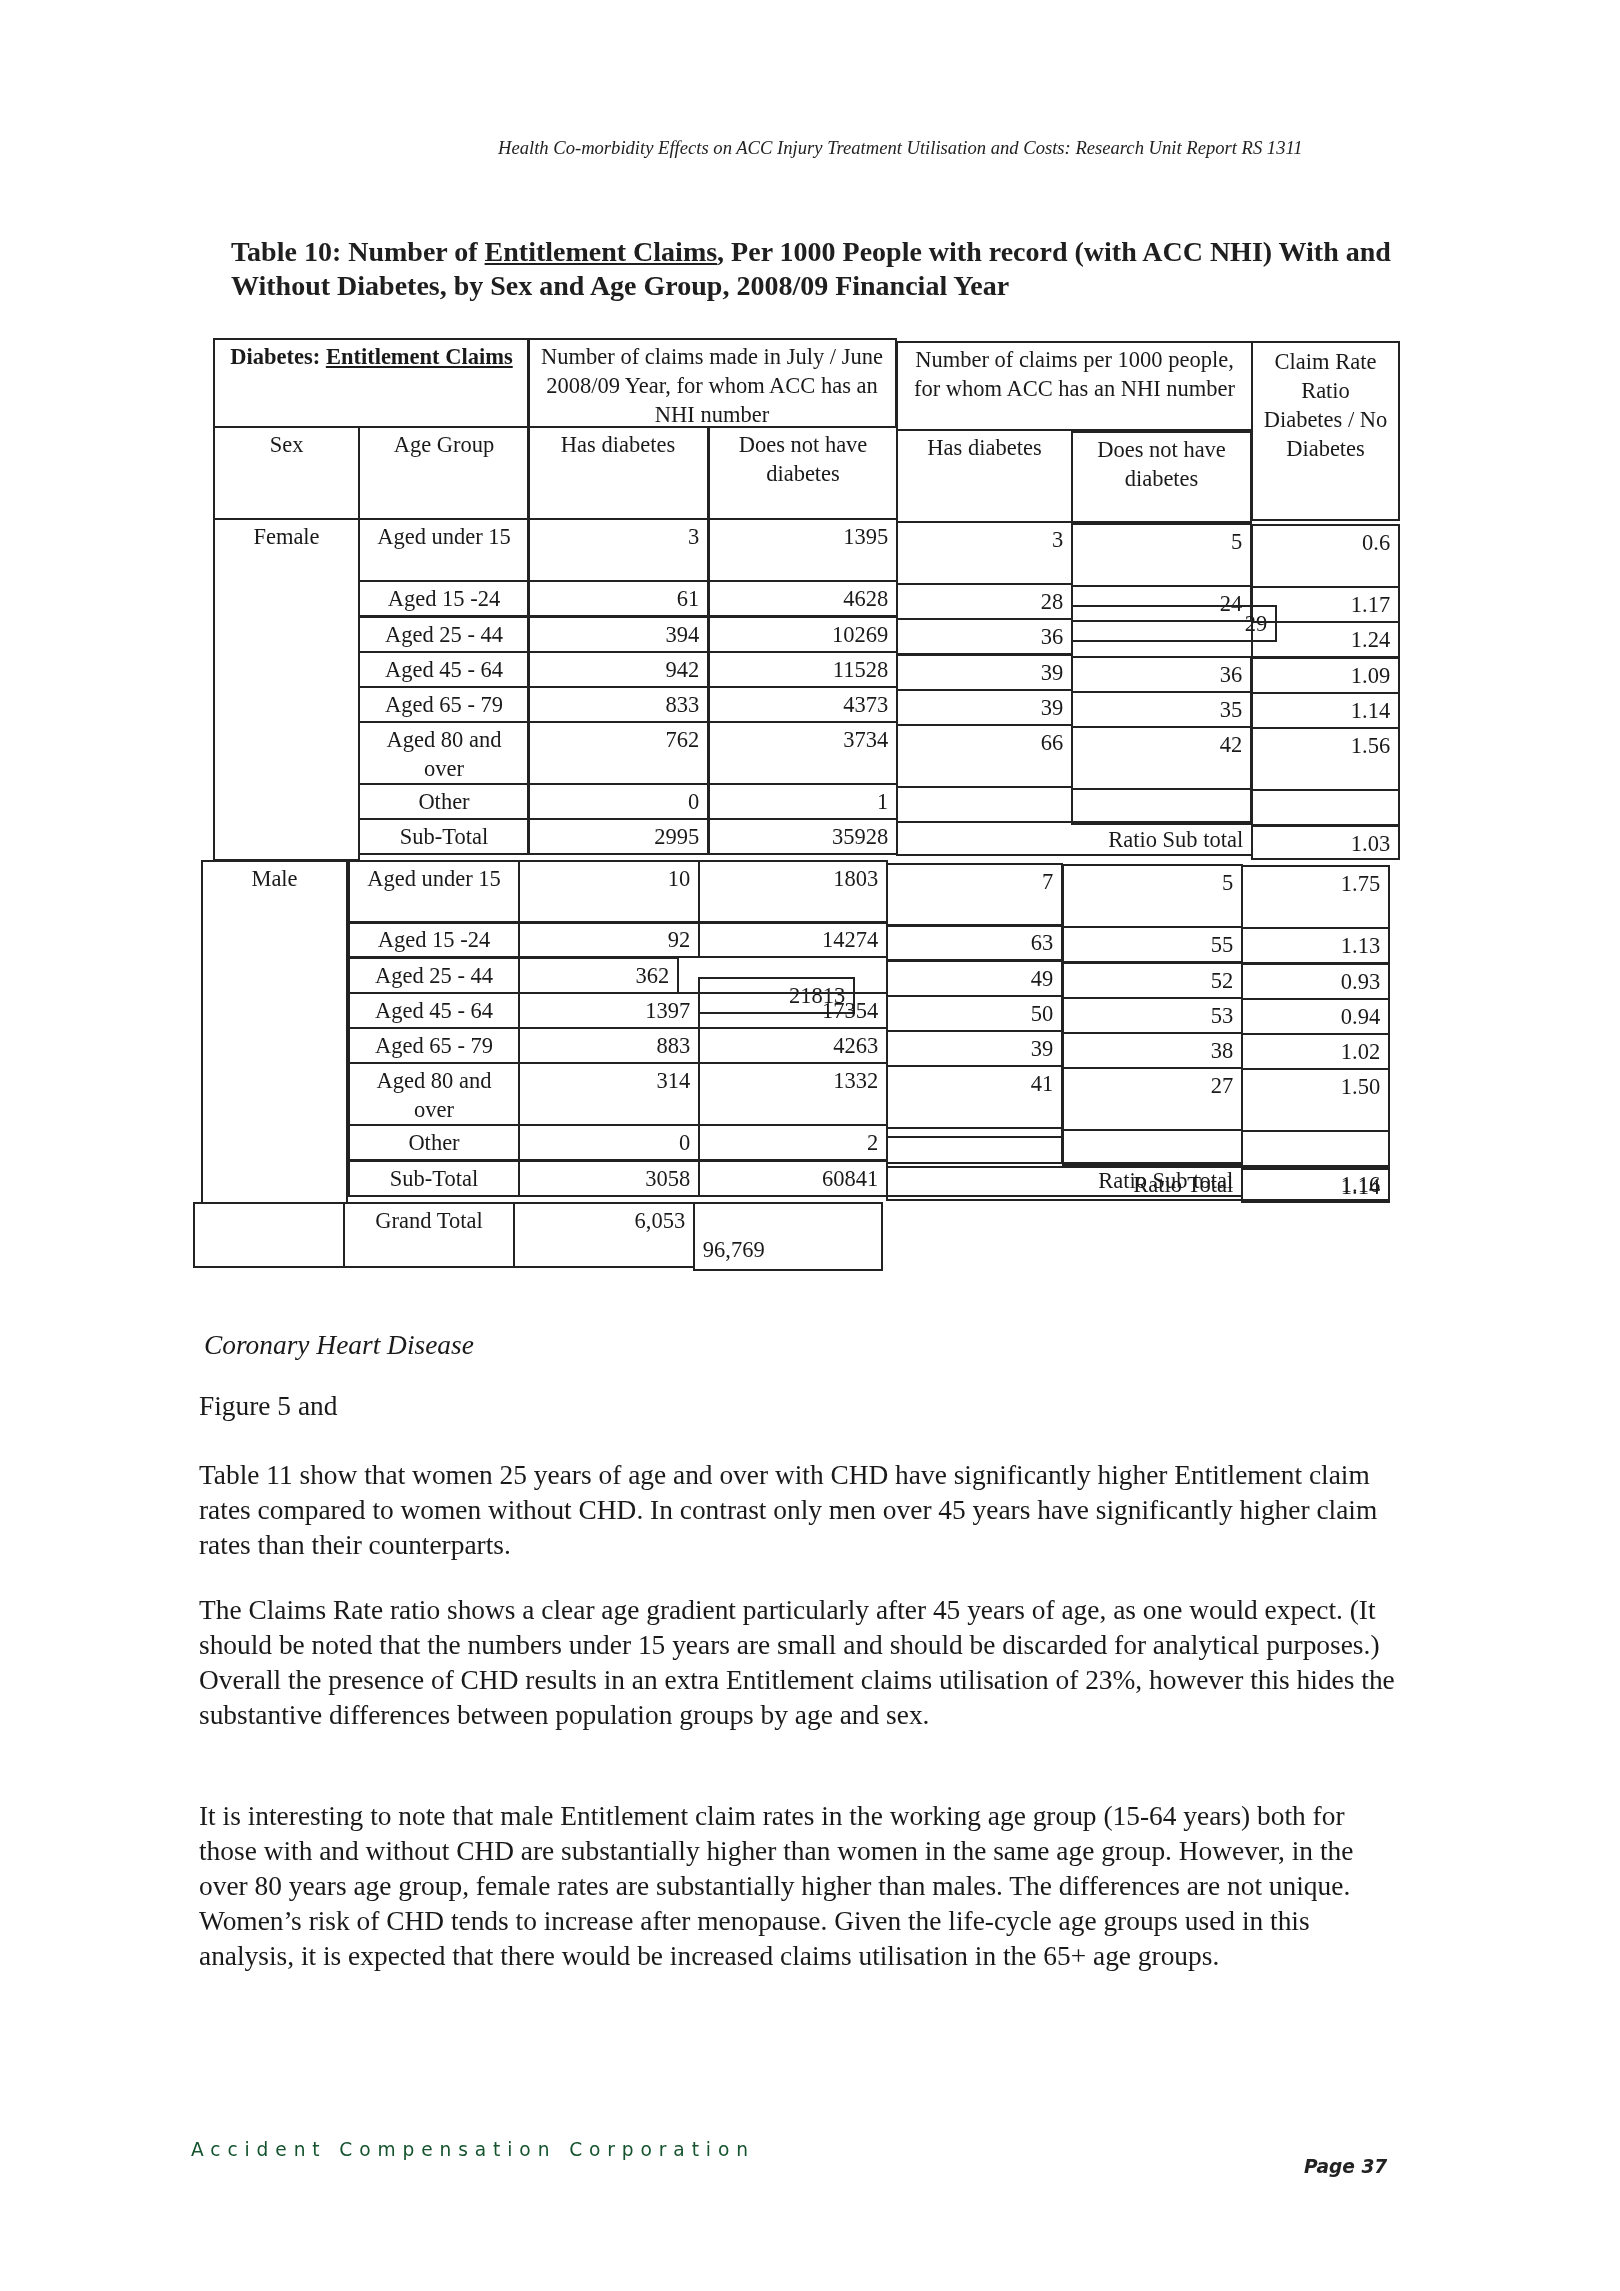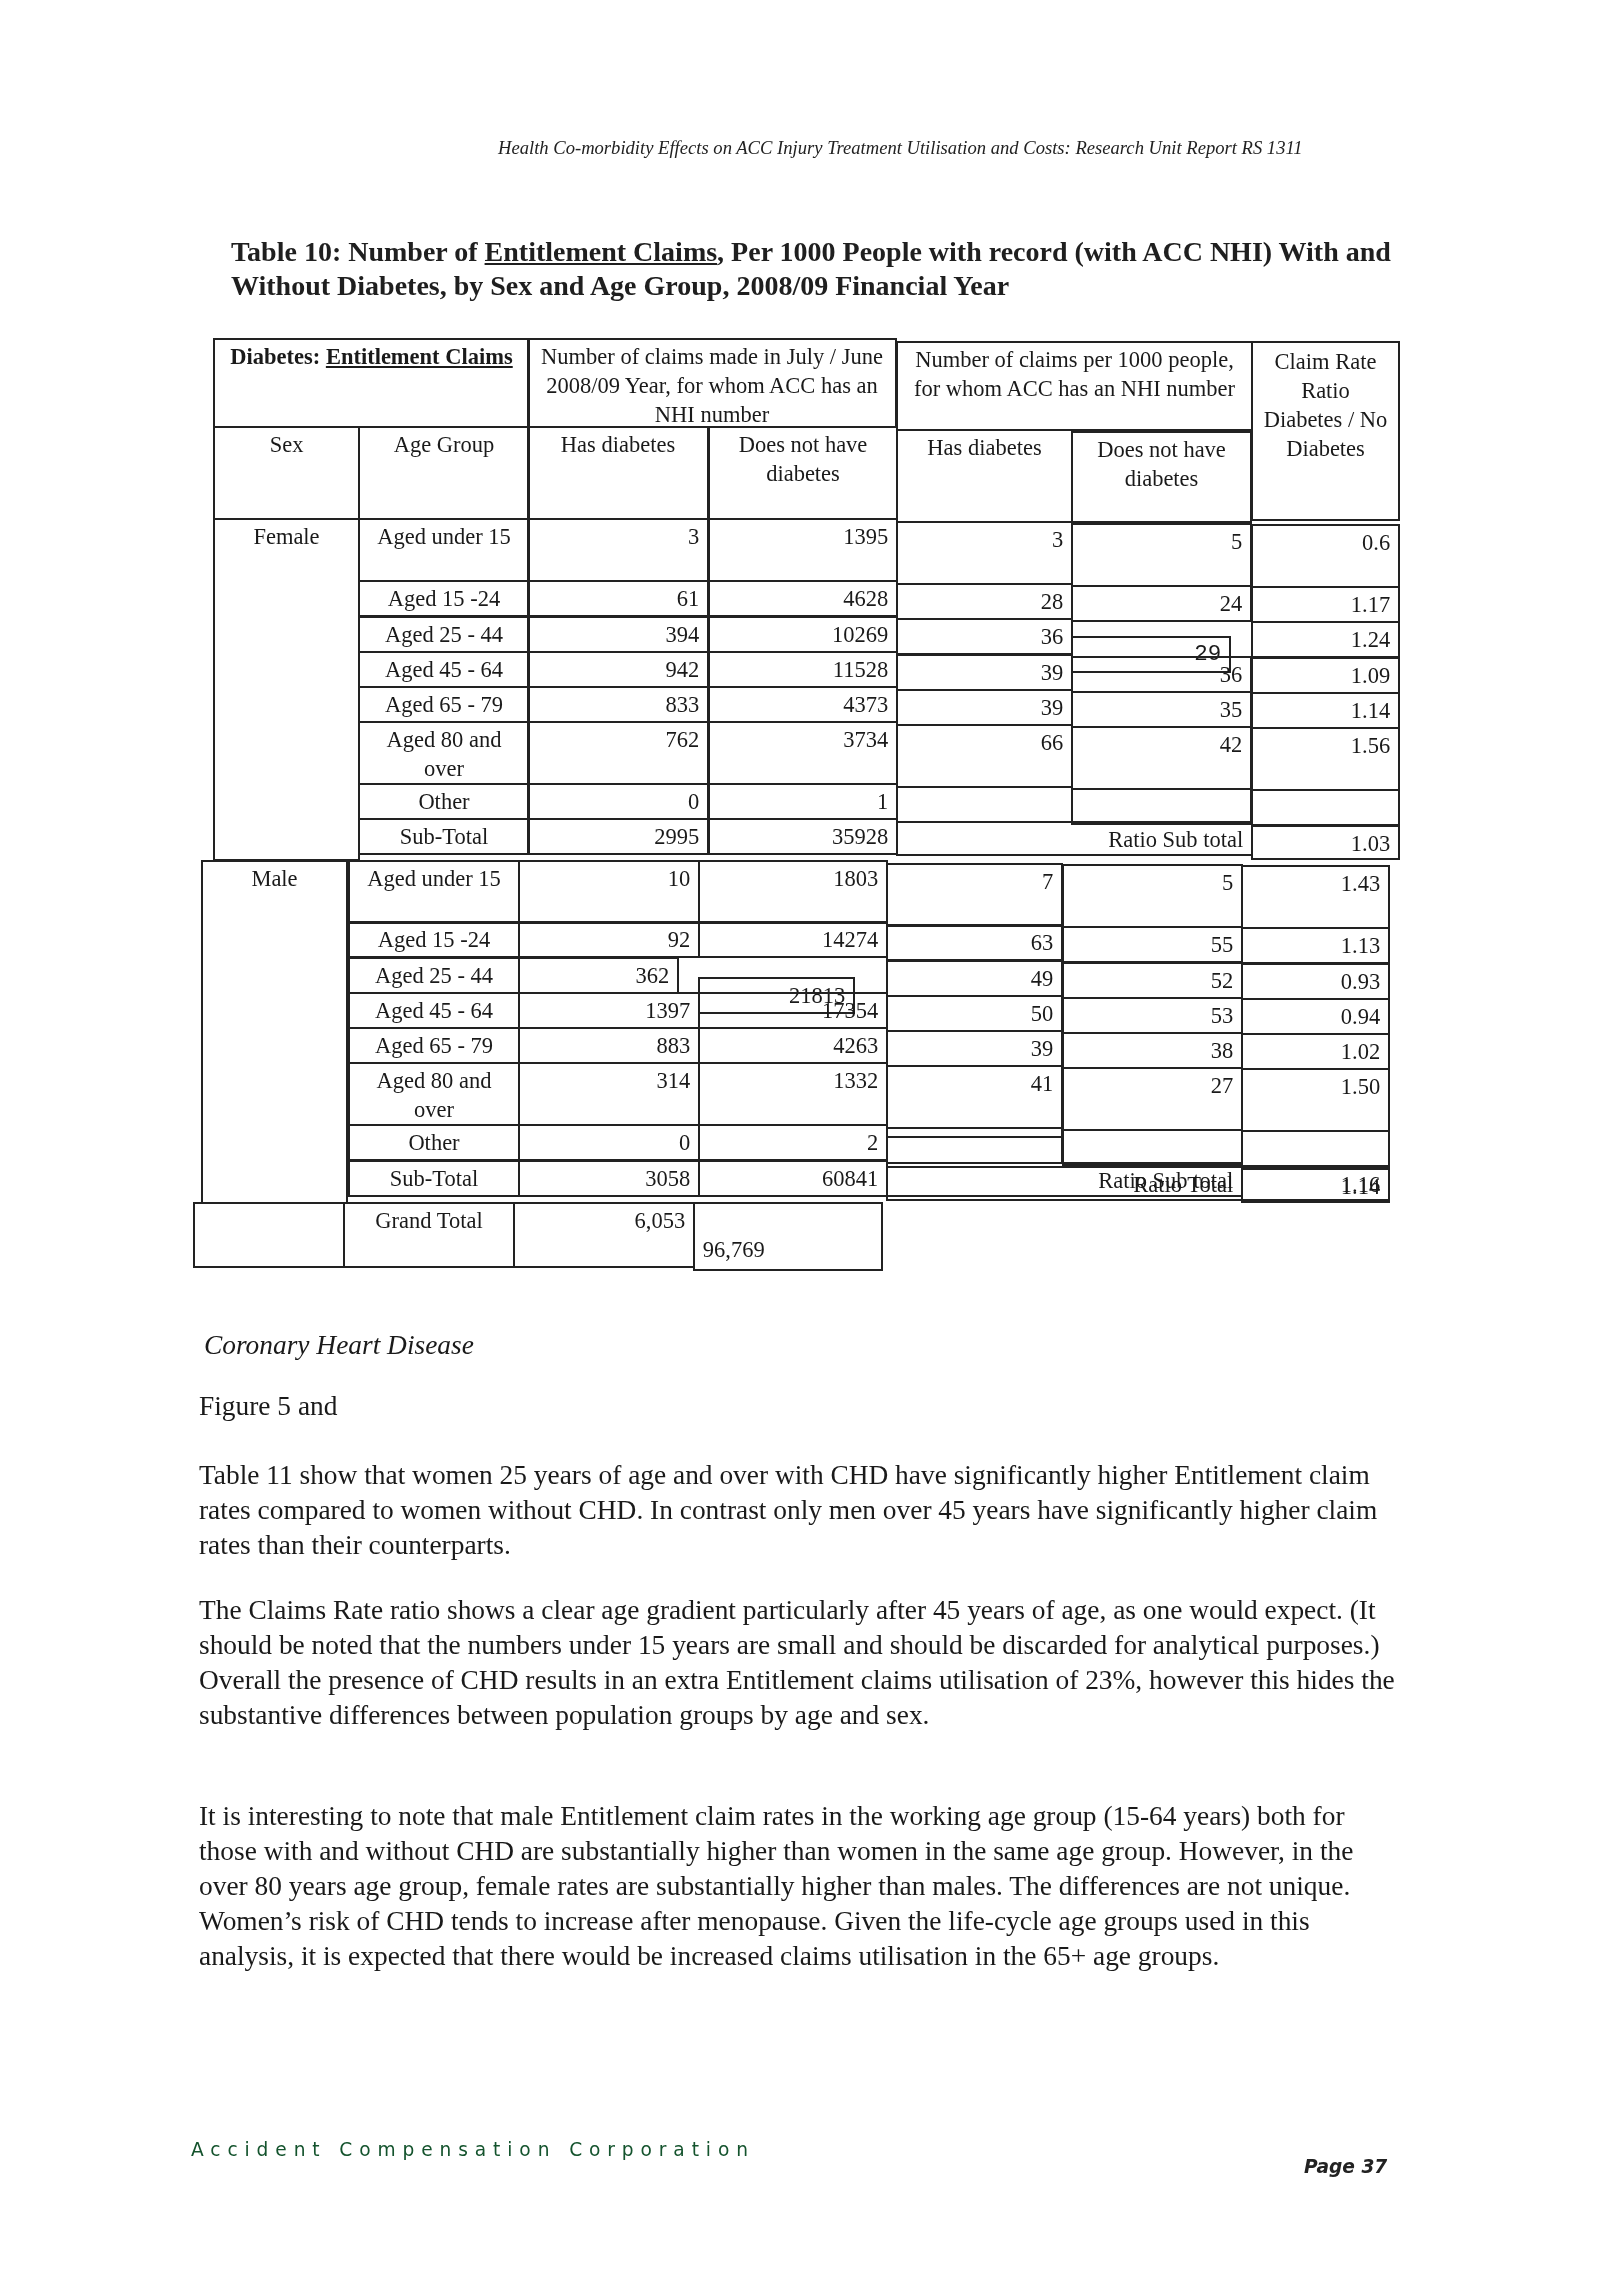--- a/index.html
+++ b/index.html
@@ -54,21 +54,21 @@
       <div class="cell c" style="left:358px;top:580px;width:172px;height:37px;">Aged 15 -24</div>
       <div class="cell r" style="left:527px;top:580px;width:182px;height:37px;">61</div>
       <div class="cell r" style="left:708px;top:580px;width:190px;height:37px;">4628</div>
       <div class="cell r" style="left:896px;top:583px;width:177px;height:37px;">28</div>
       <div class="cell r" style="left:1071px;top:585px;width:181px;height:37px;">24</div>
       <div class="cell r" style="left:1251px;top:586px;width:149px;height:37px;">1.17</div>
       <div class="cell c" style="left:358px;top:616px;width:172px;height:37px;">Aged 25 - 44</div>
       <div class="cell r" style="left:527px;top:616px;width:182px;height:37px;">394</div>
       <div class="cell r" style="left:708px;top:616px;width:190px;height:37px;">10269</div>
       <div class="cell r" style="left:896px;top:618px;width:177px;height:37px;">36</div>
-      <div class="cell r" style="left:1071px;top:636px;width:160px;height:37px;font-family:Liberation Mono, monospace;">29</div>
+      <div class="cell r" style="left:1071px;top:605px;width:206px;height:37px;">29</div>
       <div class="cell r" style="left:1251px;top:621px;width:149px;height:37px;">1.24</div>
       <div class="cell c" style="left:358px;top:651px;width:172px;height:37px;">Aged 45 - 64</div>
       <div class="cell r" style="left:527px;top:651px;width:182px;height:37px;">942</div>
       <div class="cell r" style="left:708px;top:651px;width:190px;height:37px;">11528</div>
       <div class="cell r" style="left:896px;top:654px;width:177px;height:37px;">39</div>
       <div class="cell r" style="left:1071px;top:656px;width:181px;height:37px;">36</div>
       <div class="cell r" style="left:1251px;top:657px;width:149px;height:37px;">1.09</div>
       <div class="cell c" style="left:358px;top:686px;width:172px;height:37px;">Aged 65 - 79</div>
       <div class="cell r" style="left:527px;top:686px;width:182px;height:37px;">833</div>
       <div class="cell r" style="left:708px;top:686px;width:190px;height:37px;">4373</div>
@@ -90,21 +90,21 @@
       <div class="cell c" style="left:358px;top:818px;width:172px;height:37px;">Sub-Total</div>
       <div class="cell r" style="left:527px;top:818px;width:182px;height:37px;">2995</div>
       <div class="cell r" style="left:708px;top:818px;width:190px;height:37px;">35928</div>
       <div class="cell r" style="left:896px;top:821px;width:357px;height:35px;">Ratio Sub total</div>
       <div class="cell r" style="left:1251px;top:825px;width:149px;height:35px;">1.03</div>
       <div class="cell c" style="left:348px;top:860px;width:172px;height:64px;">Aged under 15</div>
       <div class="cell r" style="left:518px;top:860px;width:182px;height:64px;">10</div>
       <div class="cell r" style="left:698px;top:860px;width:190px;height:64px;">1803</div>
       <div class="cell r" style="left:886px;top:863px;width:177px;height:64px;">7</div>
       <div class="cell r" style="left:1062px;top:864px;width:181px;height:64px;">5</div>
-      <div class="cell r" style="left:1241px;top:865px;width:149px;height:64px;">1.43</div>
+      <div class="cell r" style="left:1241px;top:865px;width:149px;height:64px;">1.75</div>
       <div class="cell c" style="left:348px;top:921px;width:172px;height:37px;">Aged 15 -24</div>
       <div class="cell r" style="left:518px;top:921px;width:182px;height:37px;">92</div>
       <div class="cell r" style="left:698px;top:921px;width:190px;height:37px;">14274</div>
       <div class="cell r" style="left:886px;top:924px;width:177px;height:37px;">63</div>
       <div class="cell r" style="left:1062px;top:926px;width:181px;height:37px;">55</div>
       <div class="cell r" style="left:1241px;top:927px;width:149px;height:37px;">1.13</div>
       <div class="cell c" style="left:348px;top:957px;width:172px;height:37px;">Aged 25 - 44</div>
       <div class="cell r" style="left:518px;top:957px;width:161px;height:37px;">362</div>
       <div class="cell r" style="left:698px;top:957px;width:157px;height:37px;margin-top:20px;">21813</div>
       <div class="cell r" style="left:886px;top:960px;width:177px;height:37px;">49</div>

